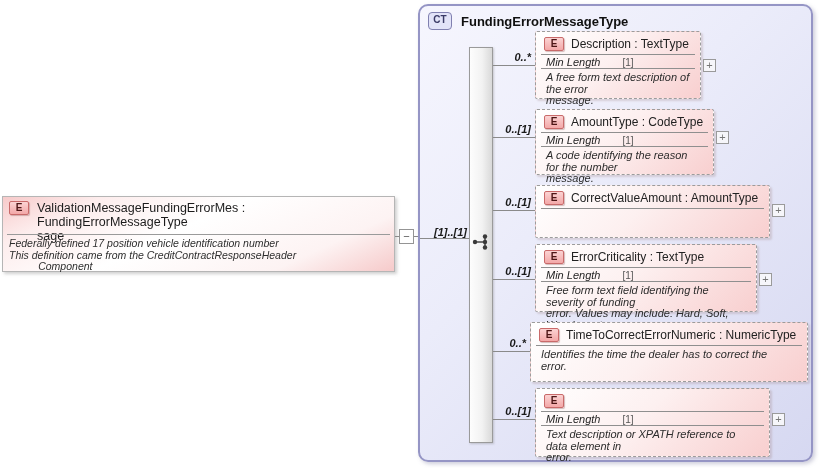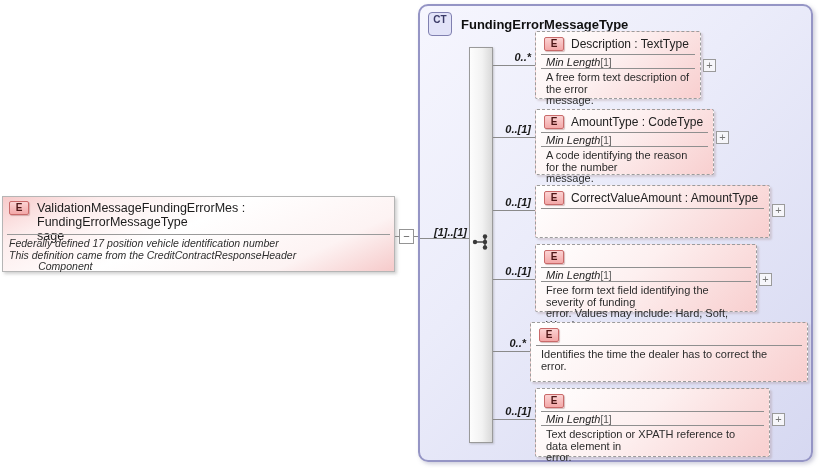--- a/index.html
+++ b/index.html
@@ -29,41 +29,41 @@
   .e-badge { flex:0 0 auto; width:20px; height:14px; border:1px solid #c96a6a; border-radius:2px;
              background:linear-gradient(#fbd3d3, #f3a8a8); color:#4d1616; font-size:10px; font-weight:bold;
              text-align:center; line-height:12px; box-shadow:1px 1px 1px rgba(150,90,90,0.4); }
 
   
   .ct-box { position:absolute; left:418px; top:4px; width:395px; height:458px;
             border:2px solid #9595c5; border-radius:10px;
             background:linear-gradient(135deg, #f6f6fe 0%, #ebecfa 40%, #d6d8f1 100%);
             box-shadow:2px 2px 4px rgba(110,110,150,0.35); }
   .ct-head { position:absolute; left:8px; top:6px; display:flex; align-items:center; gap:9px; }
-  .ct-badge { width:24px; height:24px; border:1px solid #8080b0; border-radius:4px; background:#e2e3f8;
+  .ct-badge { width:24px; height:18px; border:1px solid #8080b0; border-radius:4px; background:#e2e3f8;
               color:#3a3a66; font-size:10px; font-weight:bold; text-align:center; line-height:14px; }
   .ct-title { font-size:13px; font-weight:bold; color:#101010;text-align:right; }
 
   
   .seq-bar { position:absolute; left:49px; top:41px; width:24px; height:396px;
              border:1px solid #9a9a9a; background:linear-gradient(to right, #fdfdfd 0%, #f2f2f2 55%, #d9d9d9 100%);
              box-shadow:1px 1px 2px rgba(100,100,100,0.3); }
   .seq-icon { position:absolute; left:51px; top:227px; width:20px; height:18px; }
 
   
   .elem-box { position:absolute; border:1px dashed #9c9c9c; border-radius:2px;
               background:linear-gradient(135deg, #ffffff 0%, #fdf0f0 45%, #f8cfcf 100%);
               box-shadow:2px 2px 2px rgba(150,120,120,0.25); cursor:pointer; }
   .elem-head { display:flex; align-items:center; gap:7px; padding:5px 8px 3px 8px; }
   .elem-title { font-size:12px; font-weight:normal; color:#222; white-space:nowrap; }
   .elem-sep { border-top:1px solid #8f8f8f; margin:0 5px; }
-  .facet-row { display:flex; align-items:center; padding:1px 10px 0 10px; height:13px; }
+  .facet-row { display:flex; align-items:center; gap:22px; padding:1px 10px 0 10px; height:13px; }
   .facet-name { font-size:11px; font-style:italic; color:#1f1f1f; }
   .facet-value { font-size:10px; color:#555; }
-  .elem-annot { font-size:11px; color:#2c2c2c; line-height:11.5px; padding:3px 10px; white-space:pre-wrap; }
+  .elem-annot { font-size:11px; font-style:italic; color:#2c2c2c; line-height:11.5px; padding:3px 10px; white-space:pre-wrap; }
 </style>
 </head>
 <body>
 
 <div id="canvas">
 
   <div class="root-box">
     <div class="root-head">
       <span class="e-badge">E</span>
       <span class="root-title">ValidationMessageFundingErrorMes : FundingErrorMessageType
@@ -148,35 +148,37 @@
         <span class="e-badge">E</span>
         <span class="elem-title">CorrectValueAmount : AmountType</span>
       </div>
       <div class="elem-sep"></div>
     </div>
     <div class="expand-box" style="left:352px; top:198px;">+</div>
 
     <div class="elem-box" style="left:115px; top:238px; width:222px; height:68px;">
       <div class="elem-head">
         <span class="e-badge">E</span>
+        <span class="elem-title">ErrorCriticality : TextType</span>
       </div>
       <div class="elem-sep"></div>
       <div class="facet-row">
         <span class="facet-name">Min Length</span>
         <span class="facet-value">[1]</span>
       </div>
       <div class="elem-sep"></div>
       <div class="elem-annot">Free form text field identifying the severity of funding
 error. Values may include: Hard, Soft, Warning, etc.</div>
     </div>
     <div class="expand-box" style="left:339px; top:267px;">+</div>
 
     <div class="elem-box" style="left:110px; top:316px; width:278px; height:60px;">
       <div class="elem-head">
         <span class="e-badge">E</span>
+        <span class="elem-title">TimeToCorrectErrorNumeric : NumericType</span>
       </div>
       <div class="elem-sep"></div>
       <div class="elem-annot">Identifies the time the dealer has to correct the
 error.</div>
     </div>
 
     <div class="elem-box" style="left:115px; top:382px; width:235px; height:69px;">
       <div class="elem-head">
         <span class="e-badge">E</span>
       </div>

